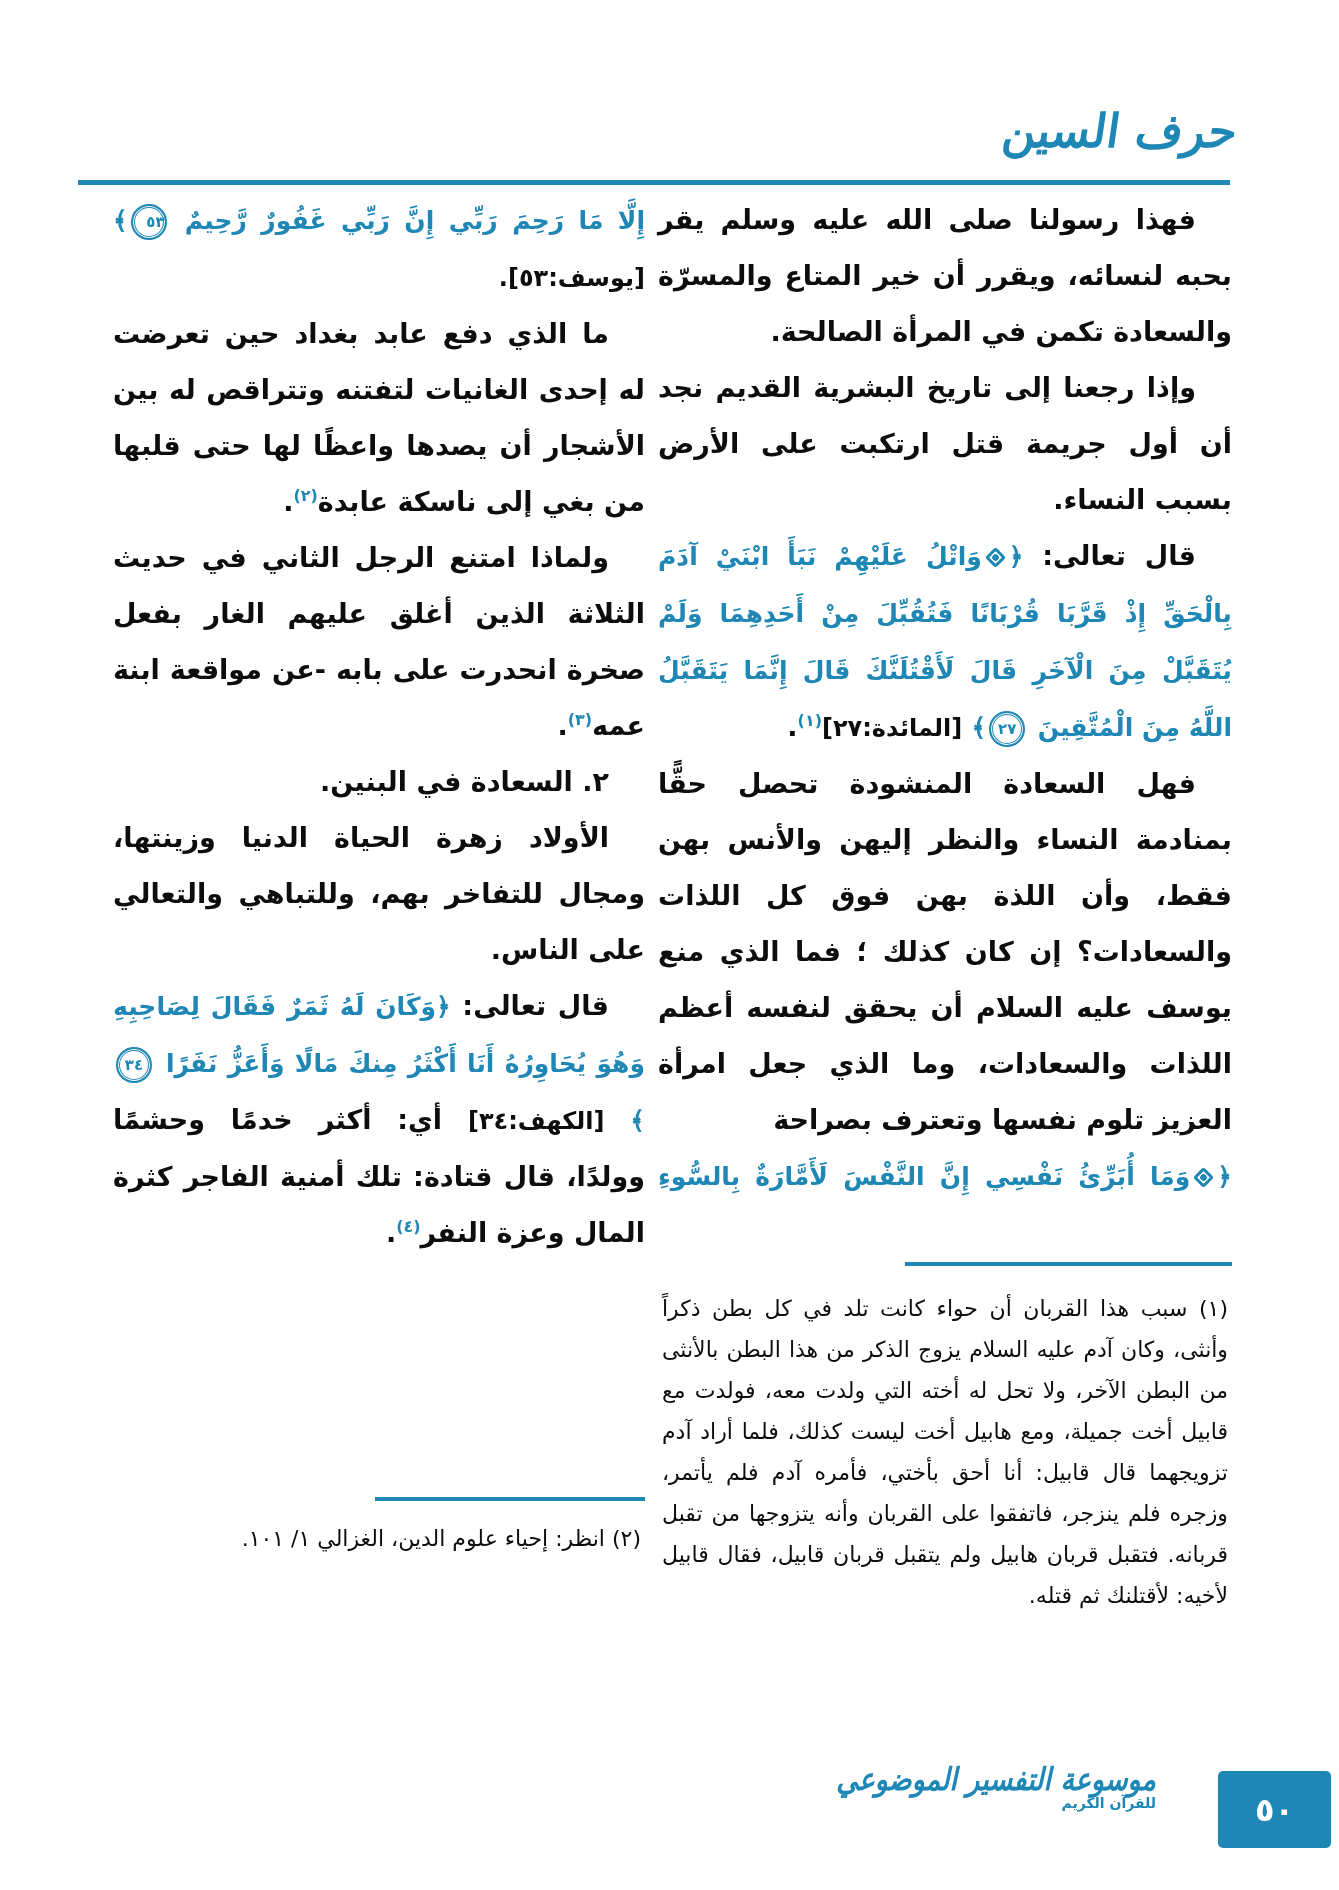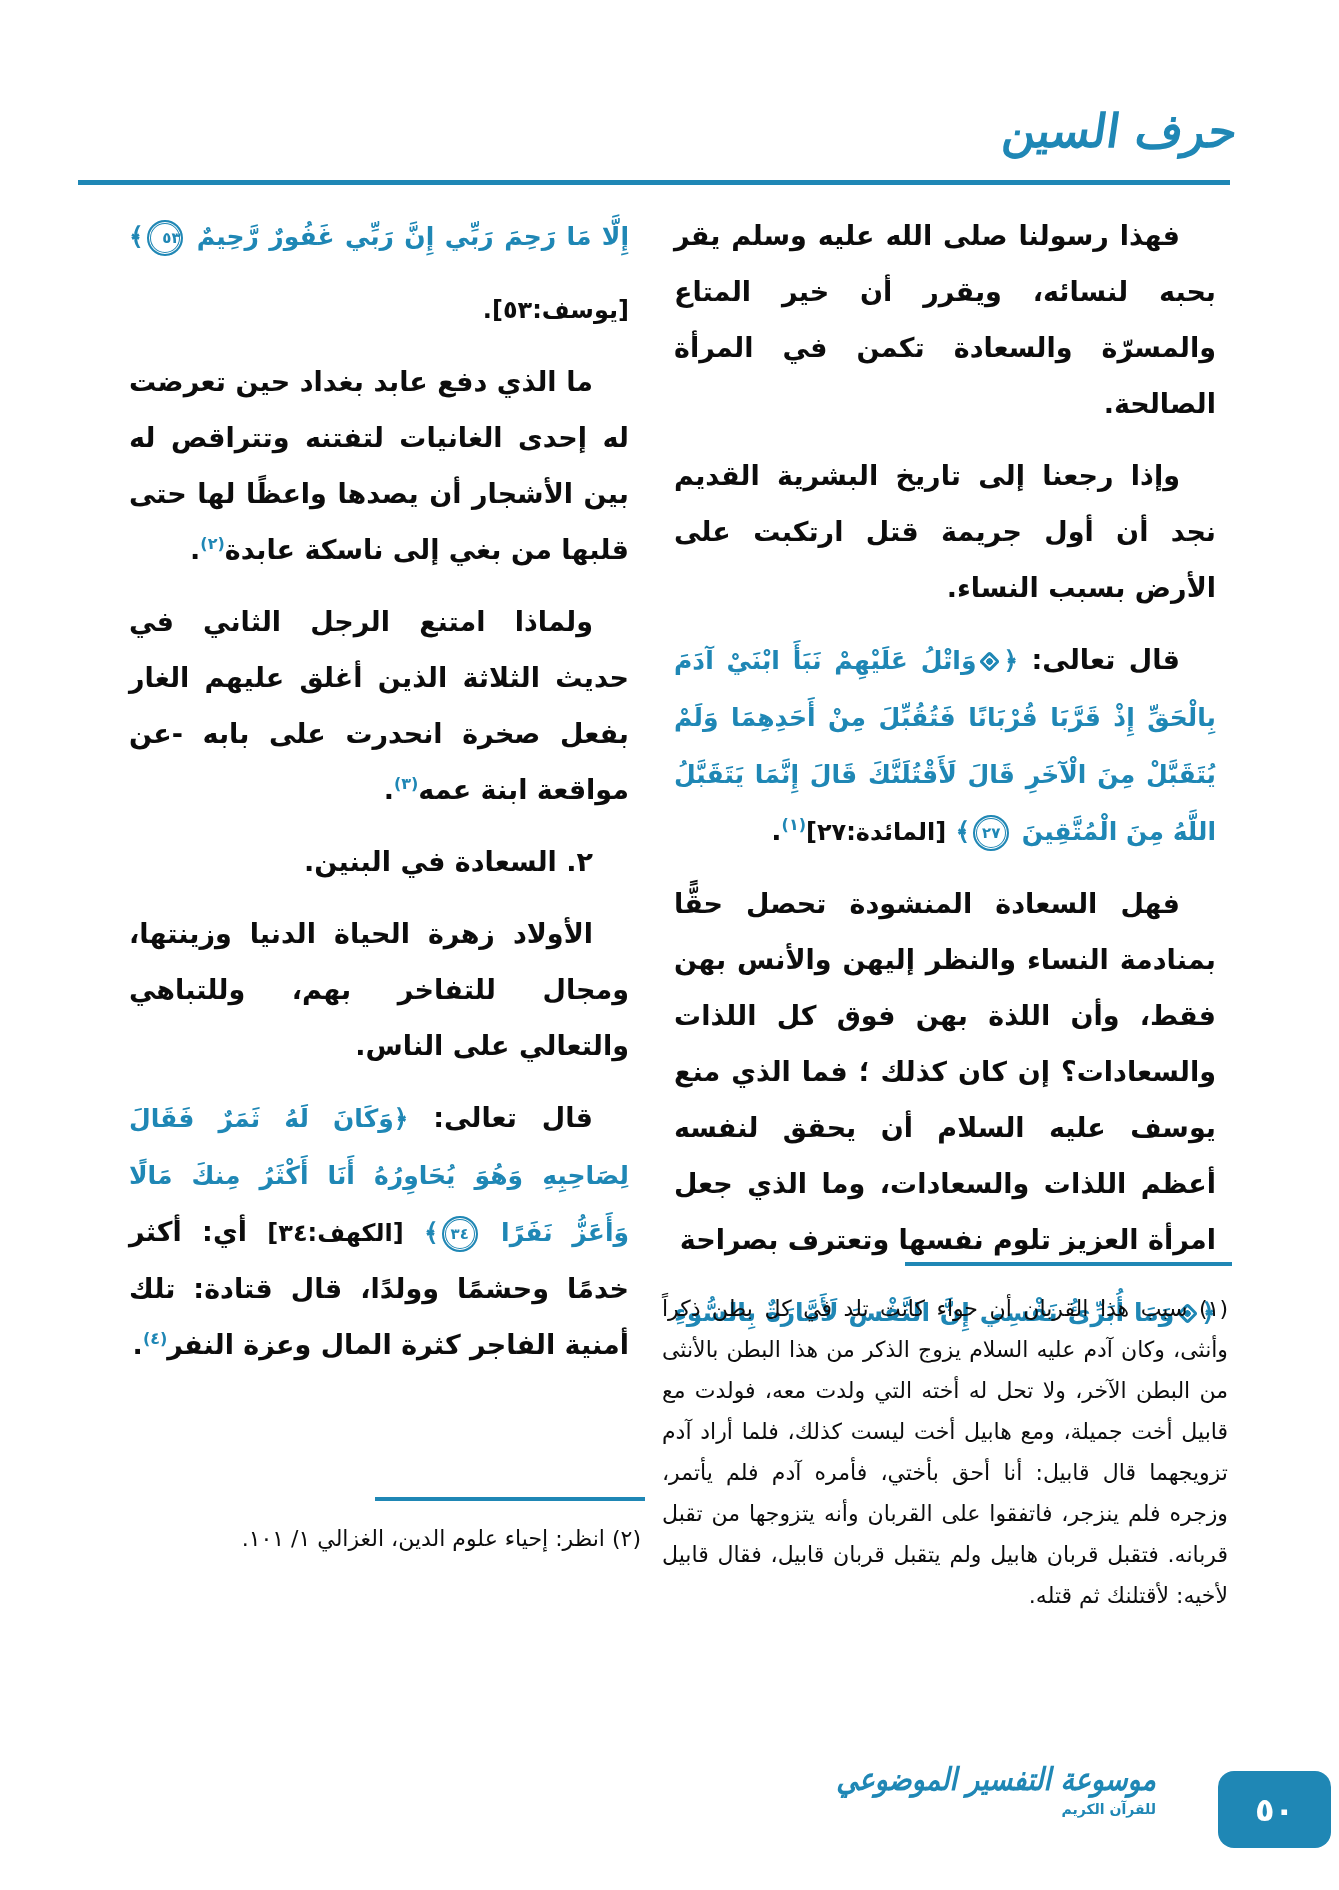--- a/index.html
+++ b/index.html
@@ -31,21 +31,21 @@
     background:var(--accent);
   }
   
   .col{
     position:absolute;
     text-align:justify;
     font-size:27px;line-height:56px;font-weight:700;
   }
   .col-right{top:192px;left:658px;width:574px;}
   .col-left {top:192px;left:113px;width:532px;}
-  .col p{margin:16px;text-indent:36px;}
+  .col p{margin:0;text-indent:36px;}
   .col p.noindent{text-indent:0;}
   .verse-line{text-align:justify;text-align-last:justify;}
   .quran{color:var(--accent);font-size:25px;font-weight:700;}
   .vref{font-size:24px;}
   .fnref{
     color:var(--accent);
     font-size:16px;font-weight:700;
     vertical-align:super;line-height:0;
   }
   .section-heading{font-weight:800;text-indent:30px;}
@@ -86,25 +86,25 @@
   .publisher-logo{
     position:absolute;top:1764px;left:916px;width:240px;
     text-align:right;color:var(--accent);
     line-height:1.15;
   }
   .logo-title{
     font-size:27px;font-weight:800;font-style:italic;
     transform:scaleY(1.15);
     white-space:nowrap;
   }
-  .logo-subtitle{font-size:14px;font-weight:700;margin-top:6px;}
+  .logo-subtitle{font-size:14px;font-weight:700;}
   .page-pill{
     position:absolute;top:1771px;left:1218px;width:113px;height:77px;
     background:var(--accent);
-    border-radius:16px;
+    border-radius:5px;
     display:flex;align-items:center;justify-content:center;
     color:#ffffff;font-size:32px;font-weight:700;
   }
 </style>
 </head>
 <body>
 
 <div id="page">
 
   <div class="chapter-header">حرف السين</div>

